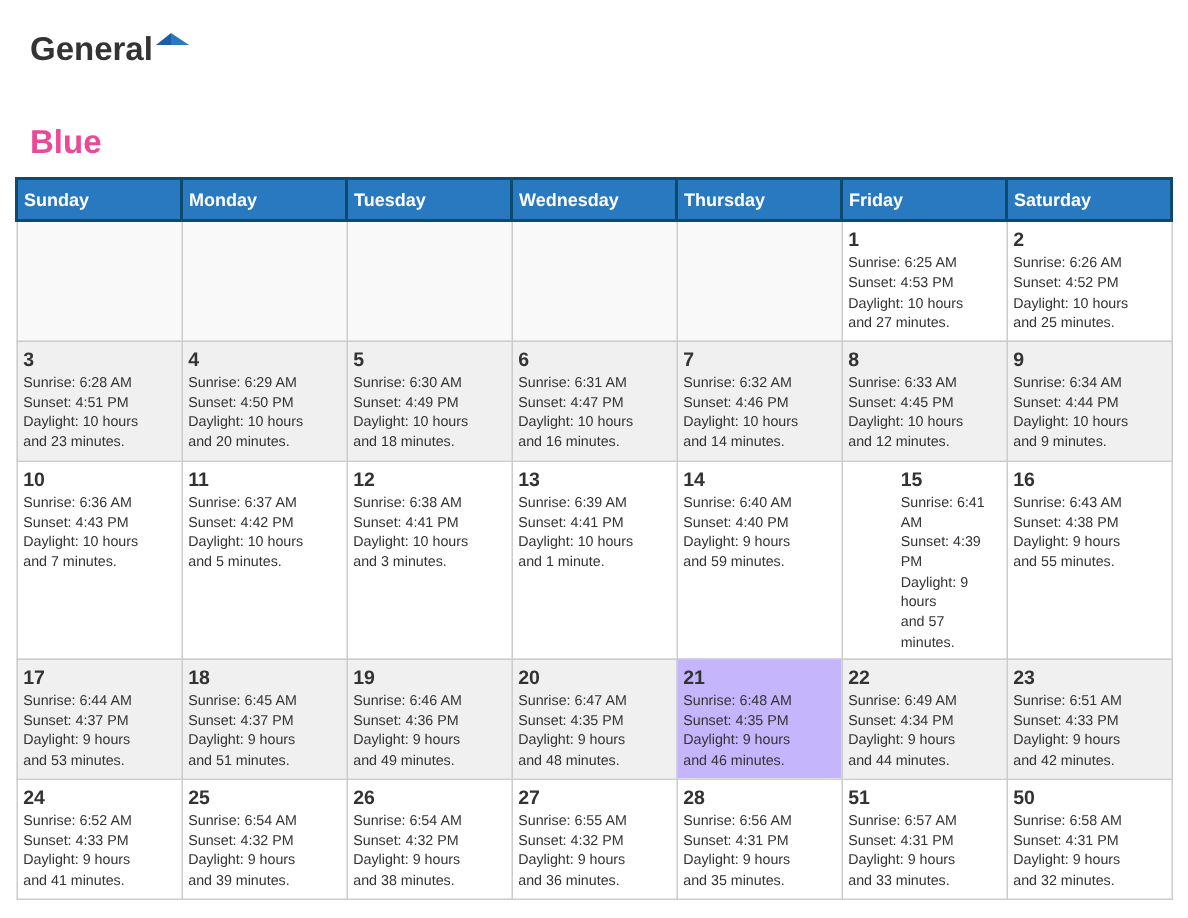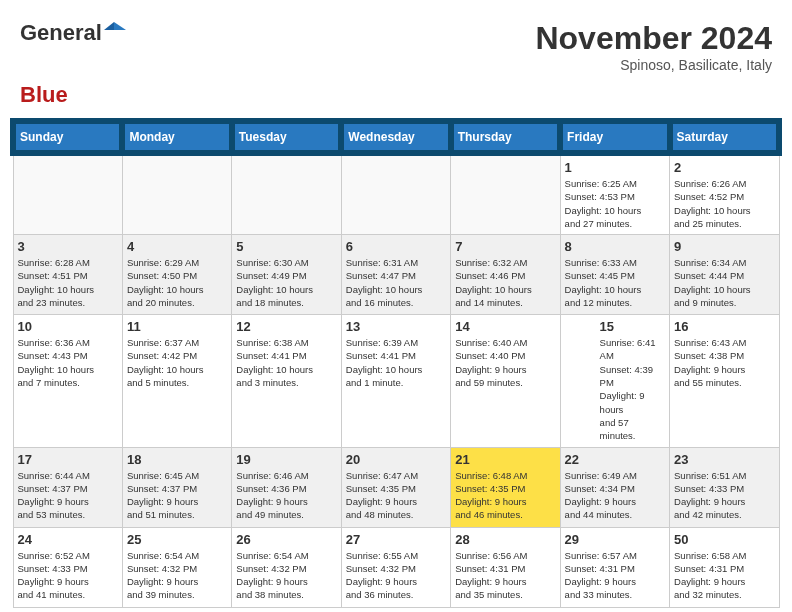--- a/index.html
+++ b/index.html
@@ -38,21 +38,21 @@
       width: 100%;
       border-collapse: collapse;
       margin-top: 5px;
     }
     .calendar th {
       background: #2979c0;
       color: #fff;
       font-size: 12px;
       padding: 6px 4px;
       text-align: left;
-      border: 6px solid #0c4a6e;
+      border: 2px solid #0c4a6e;
     }
     .calendar td {
       border: 1px solid #ccc;
       vertical-align: top;
       padding: 4px;
       width: calc(100% / 7);
       height: 80px;
       font-size: 10px;
       color: #333;
       background: #fff;
@@ -83,25 +83,21 @@
     <div style="display:flex;align-items:center;gap:2px;">
       <div style="font-size:22px;font-weight:bold;color:#333;">
         <span style="color:#333;">General</span><span style="display:inline-block;margin-left:2px;">
           <svg width="22" height="20" viewBox="0 0 22 20">
             <polygon points="10,2 22,10 10,10" fill="#2979c0"></polygon>
             <polygon points="10,2 0,10 10,10" fill="#1a5fa0"></polygon>
           </svg>
         </span>
       </div>
     </div>
-    <div style="font-size:22px;font-weight:bold;color:#b91c1c;margin-top:-4px;">Blue</div>
-  </div>
-  <div class="title-block">
-    <div class="month-title">November 2024</div>
-    <div class="location">Spinoso, Basilicate, Italy</div>
+    <div style="font-size:22px;font-weight:bold;color:#ec4899;margin-top:-4px;">Blue</div>
   </div>
 </div>
 
 <table class="calendar">
   <thead>
     <tr>
     <th>Sunday</th>
         <th>Monday</th>
         <th>Tuesday</th>
         <th>Wednesday</th>
@@ -256,21 +252,21 @@
 Daylight: 9 hours
 and 49 minutes.</div>
         </td>
         <td style="background: rgb(240, 240, 240);">
           <div class="day-number">20</div>
           <div class="day-info" style="white-space: pre-line;">Sunrise: 6:47 AM
 Sunset: 4:35 PM
 Daylight: 9 hours
 and 48 minutes.</div>
         </td>
-        <td style="background: #fde047;">
+        <td style="background: #c4b5fd;">
           <div class="day-number">21</div>
           <div class="day-info" style="white-space: pre-line;">Sunrise: 6:48 AM
 Sunset: 4:35 PM
 Daylight: 9 hours
 and 46 minutes.</div>
         </td>
         <td style="background: rgb(240, 240, 240);">
           <div class="day-number">22</div>
           <div class="day-info" style="white-space: pre-line;">Sunrise: 6:49 AM
 Sunset: 4:34 PM
@@ -315,21 +311,21 @@
 and 36 minutes.</div>
         </td>
         <td style="background: rgb(255, 255, 255);">
           <div class="day-number">28</div>
           <div class="day-info" style="white-space: pre-line;">Sunrise: 6:56 AM
 Sunset: 4:31 PM
 Daylight: 9 hours
 and 35 minutes.</div>
         </td>
         <td style="background: rgb(255, 255, 255);">
-          <div class="day-number">29</div>
+          <div class="day-number">51</div>
           <div class="day-info" style="white-space: pre-line;">Sunrise: 6:57 AM
 Sunset: 4:31 PM
 Daylight: 9 hours
 and 33 minutes.</div>
         </td>
         <td style="background: rgb(255, 255, 255);">
           <div class="day-number">50</div>
           <div class="day-info" style="white-space: pre-line;">Sunrise: 6:58 AM
 Sunset: 4:31 PM
 Daylight: 9 hours

